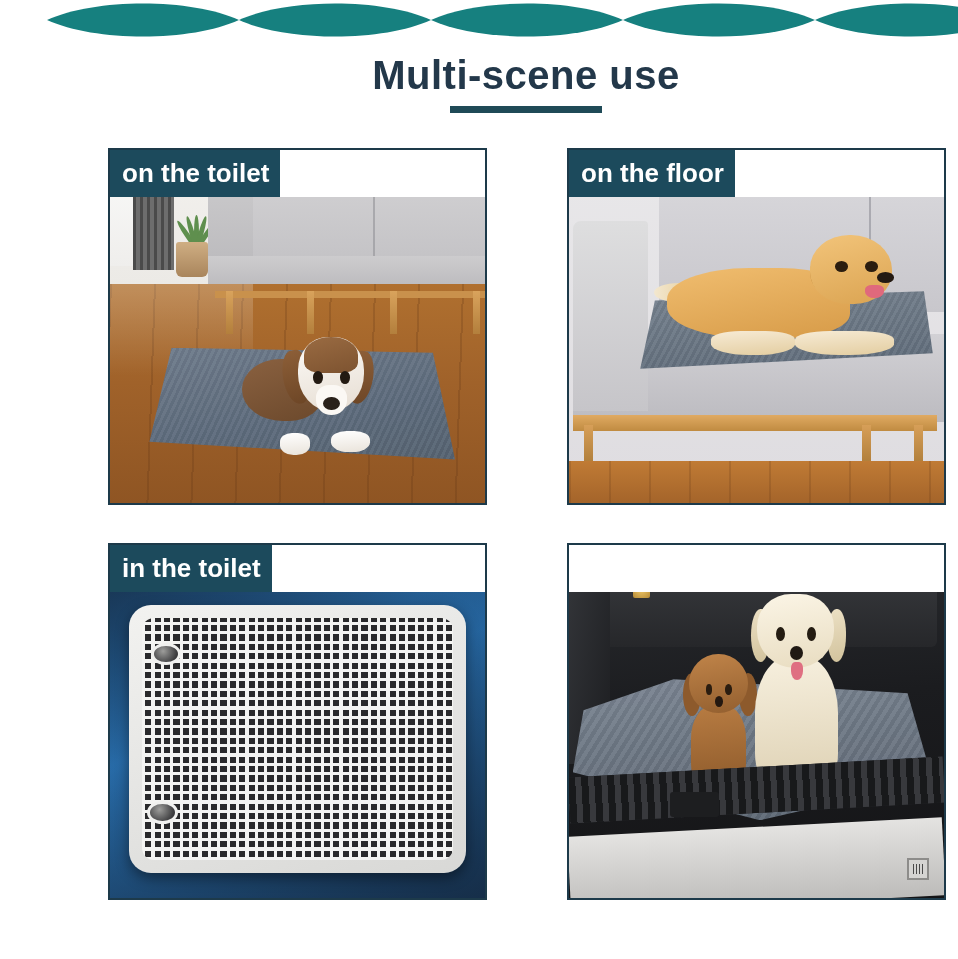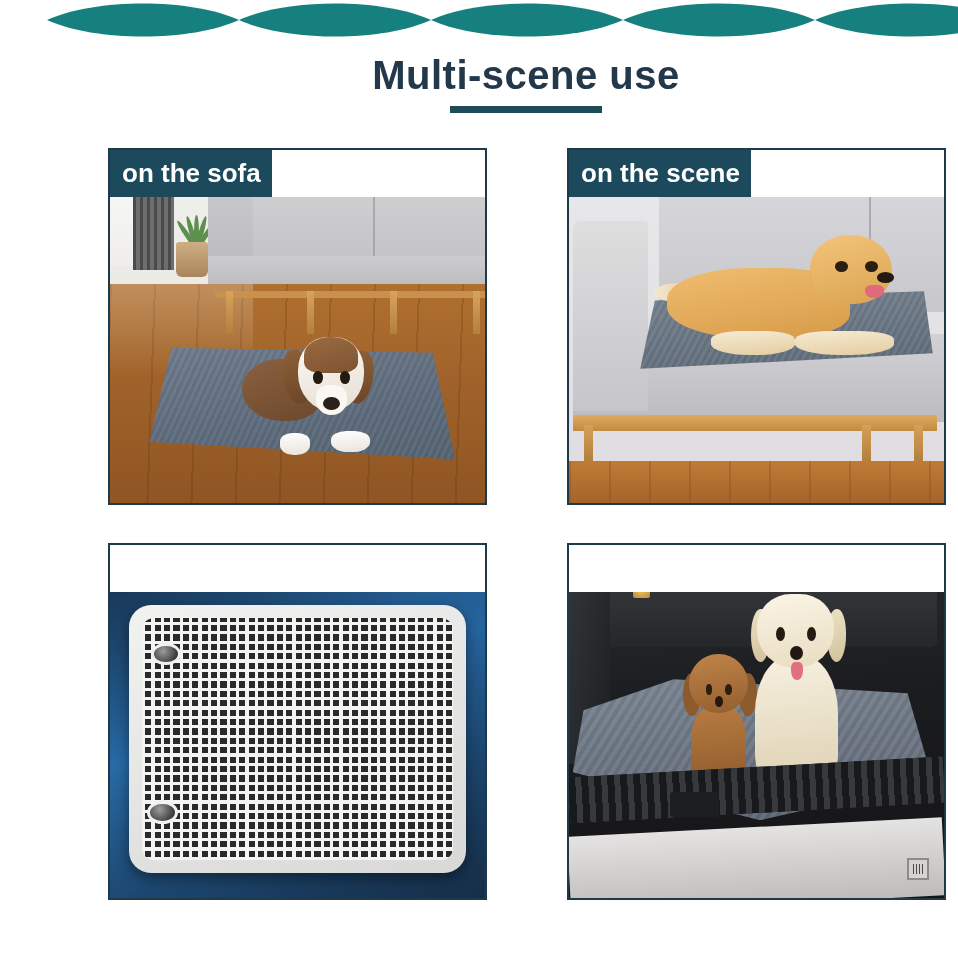--- a/index.html
+++ b/index.html
@@ -500,21 +500,21 @@
           <div class="dog-ear-r"></div>
           <div class="dog-head"></div>
           <div class="dog-head-top"></div>
           <div class="dog-eye l"></div>
           <div class="dog-eye r"></div>
           <div class="dog-snout"></div>
           <div class="dog-nose"></div>
         </div>
       </div>
       <div class="panel-label-bar">
-        <div class="panel-label">on the sofa</div>
+        <div class="panel-label">on the toilet</div>
         <div class="panel-label-fill"></div>
       </div>
     </div>
 
     <div class="panel">
       <div class="scene">
         <div class="p2-wall"></div>
         <div class="p2-back-cushion"></div>
         <div class="p2-back-seam"></div>
         <div class="p2-seat"></div>
@@ -532,36 +532,37 @@
           <div class="g-nose"></div>
           <div class="g-tongue"></div>
         </div>
         <div class="p2-frame-rail"></div>
         <div class="p2-leg" style="left:4%"></div>
         <div class="p2-leg" style="left:78%"></div>
         <div class="p2-leg" style="left:92%"></div>
         <div class="p2-floor"></div>
       </div>
       <div class="panel-label-bar">
-        <div class="panel-label">on the scene</div>
+        <div class="panel-label">on the floor</div>
         <div class="panel-label-fill"></div>
       </div>
     </div>
 
     <div class="panel">
       <div class="scene">
         <div class="p3-bg"></div>
         <div class="p3-bg-dark"></div>
         <div class="p3-tray">
           <div class="p3-grid"></div>
           <div class="p3-hole top"></div>
           <div class="p3-hole bottom"></div>
         </div>
       </div>
       <div class="panel-label-bar">
+        <div class="panel-label">in the toilet</div>
         <div class="panel-label-fill"></div>
       </div>
     </div>
 
     <div class="panel">
       <div class="scene">
         <div class="p4-bg"></div>
         <div class="p4-trunk-panel"></div>
         <div class="p4-handle"></div>
         <div class="p4-light"></div>

